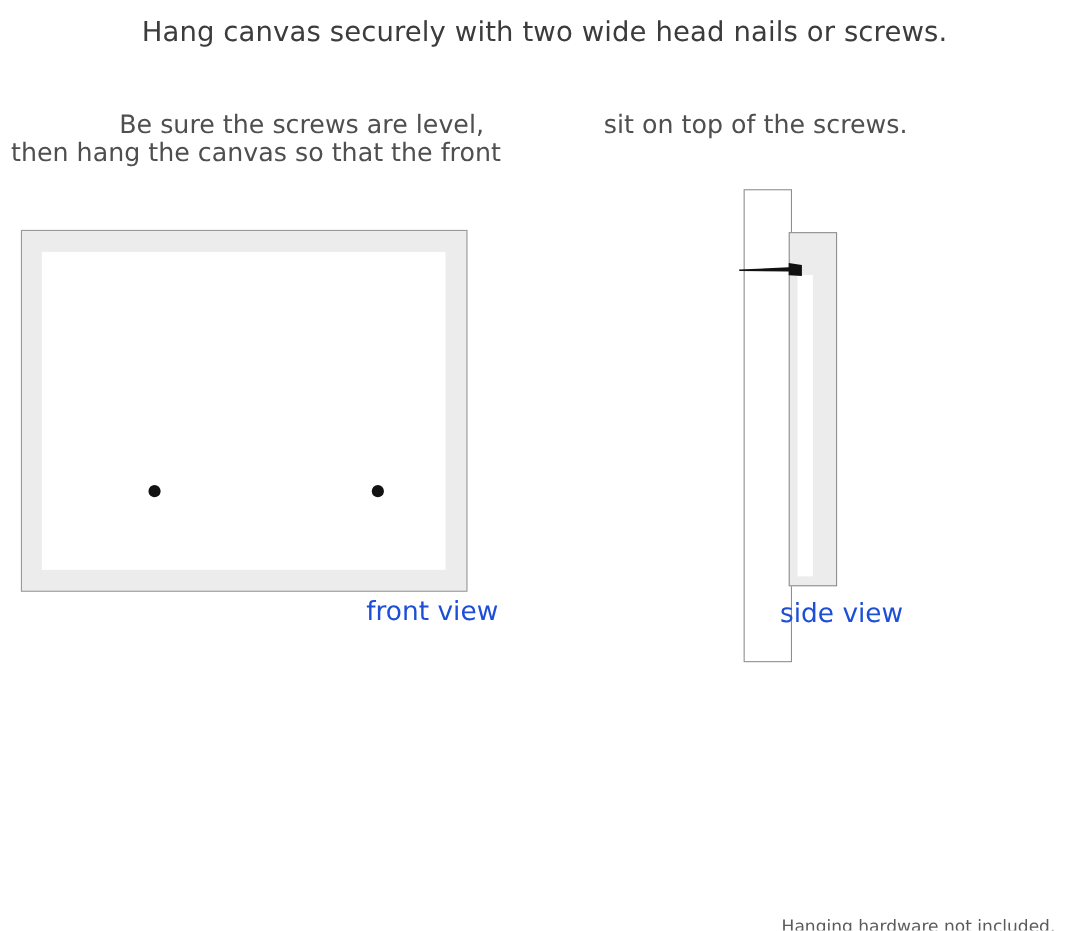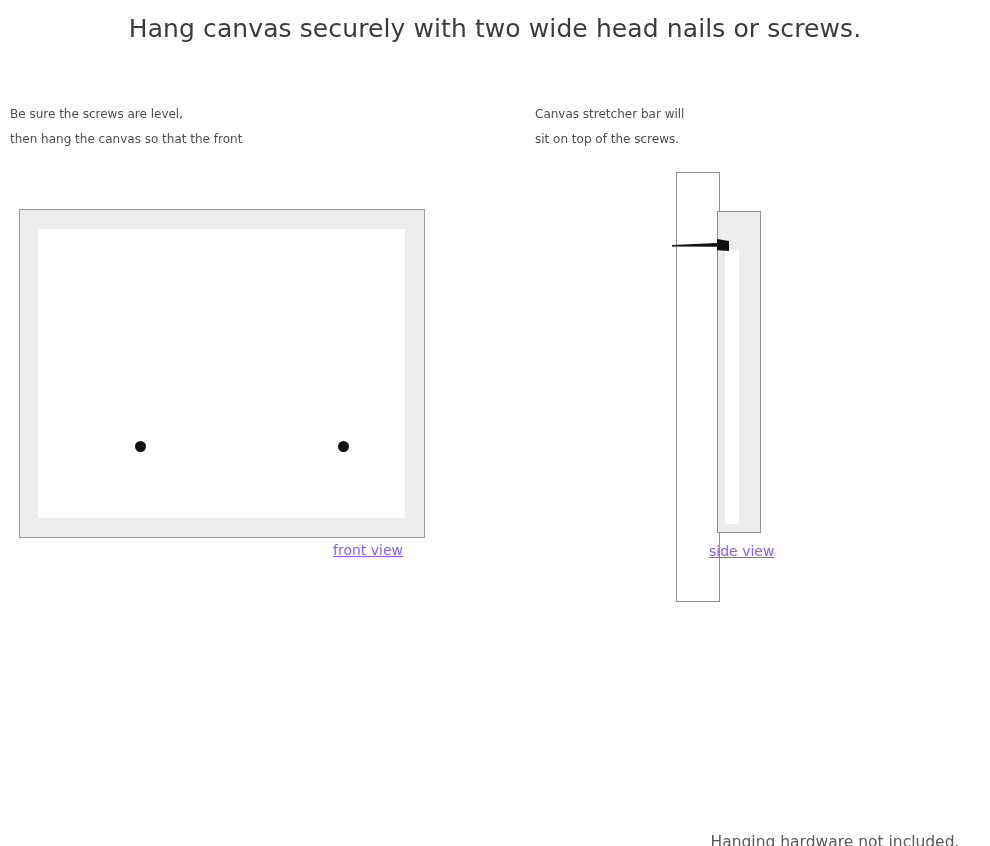--- a/index.html
+++ b/index.html
@@ -35,23 +35,23 @@
     font-size: 25px;
     font-weight: 400;
     letter-spacing: 0.1px;
     color: #3c3c3c;
     white-space: nowrap;
   }
 
   
   .caption {
     position: absolute;
-    font-size: 12px;
+    font-size: 23px;
     line-height: 24.5px;
-    text-align: left;
+    text-align: right;
     color: #4f4f4f;
   }
   .caption-left {
     left: 10px;
     top: 102px;
     width: 430px;
   }
   .caption-right {
     left: 535px;
     top: 102px;
@@ -139,24 +139,23 @@
     left: -4px;
     top: 66px;
     width: 61px;
     height: 16px;
     overflow: visible;
   }
 
   
   .view-label {
     position: absolute;
-    font-size: 14px;
-    color: #8b5cf6;
-    white-space: nowrap;
-    text-decoration: underline;
+    font-size: 24px;
+    color: #1d4ed8;
+    white-space: nowrap;
   }
   .label-front { left: 333px; top: 542px; }
   .label-side  { left: 709px; top: 543px; }
 
   
   .disclaimer {
     position: absolute;
     left: 690px;
     top: 790px;
     width: 290px;
@@ -177,21 +176,20 @@
 <div class="stage">
 
   <div class="headline">Hang canvas securely with two wide head nails or screws.</div>
 
   <div class="caption caption-left">
     <span class="line">Be sure the screws are level,</span>
     <span class="line">then hang the canvas so that the front</span>
   </div>
 
   <div class="caption caption-right">
-    <span class="line">Canvas stretcher bar will</span>
     <span class="line">sit on top of the screws.</span>
   </div>
 
   <div class="front-view">
     <div class="front-frame"></div>
     <div class="front-inner"></div>
     <div class="screw-dot left"></div>
     <div class="screw-dot right"></div>
   </div>
 

